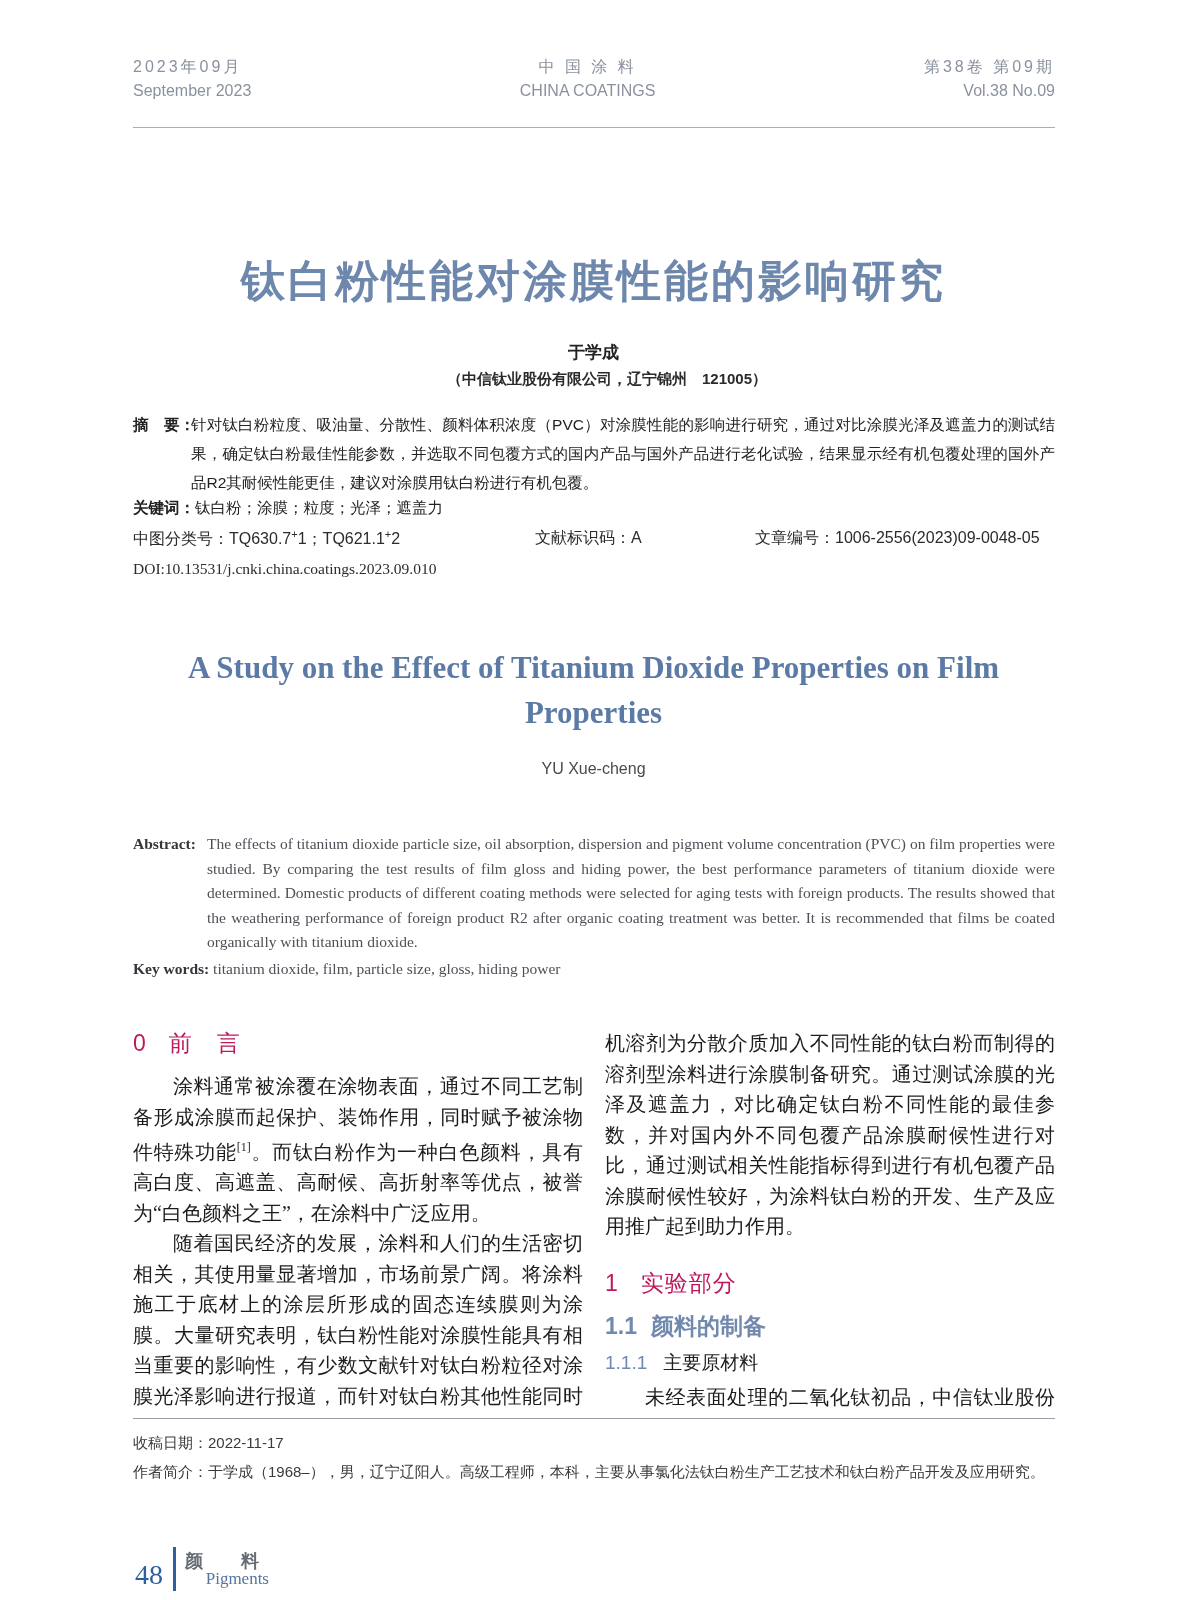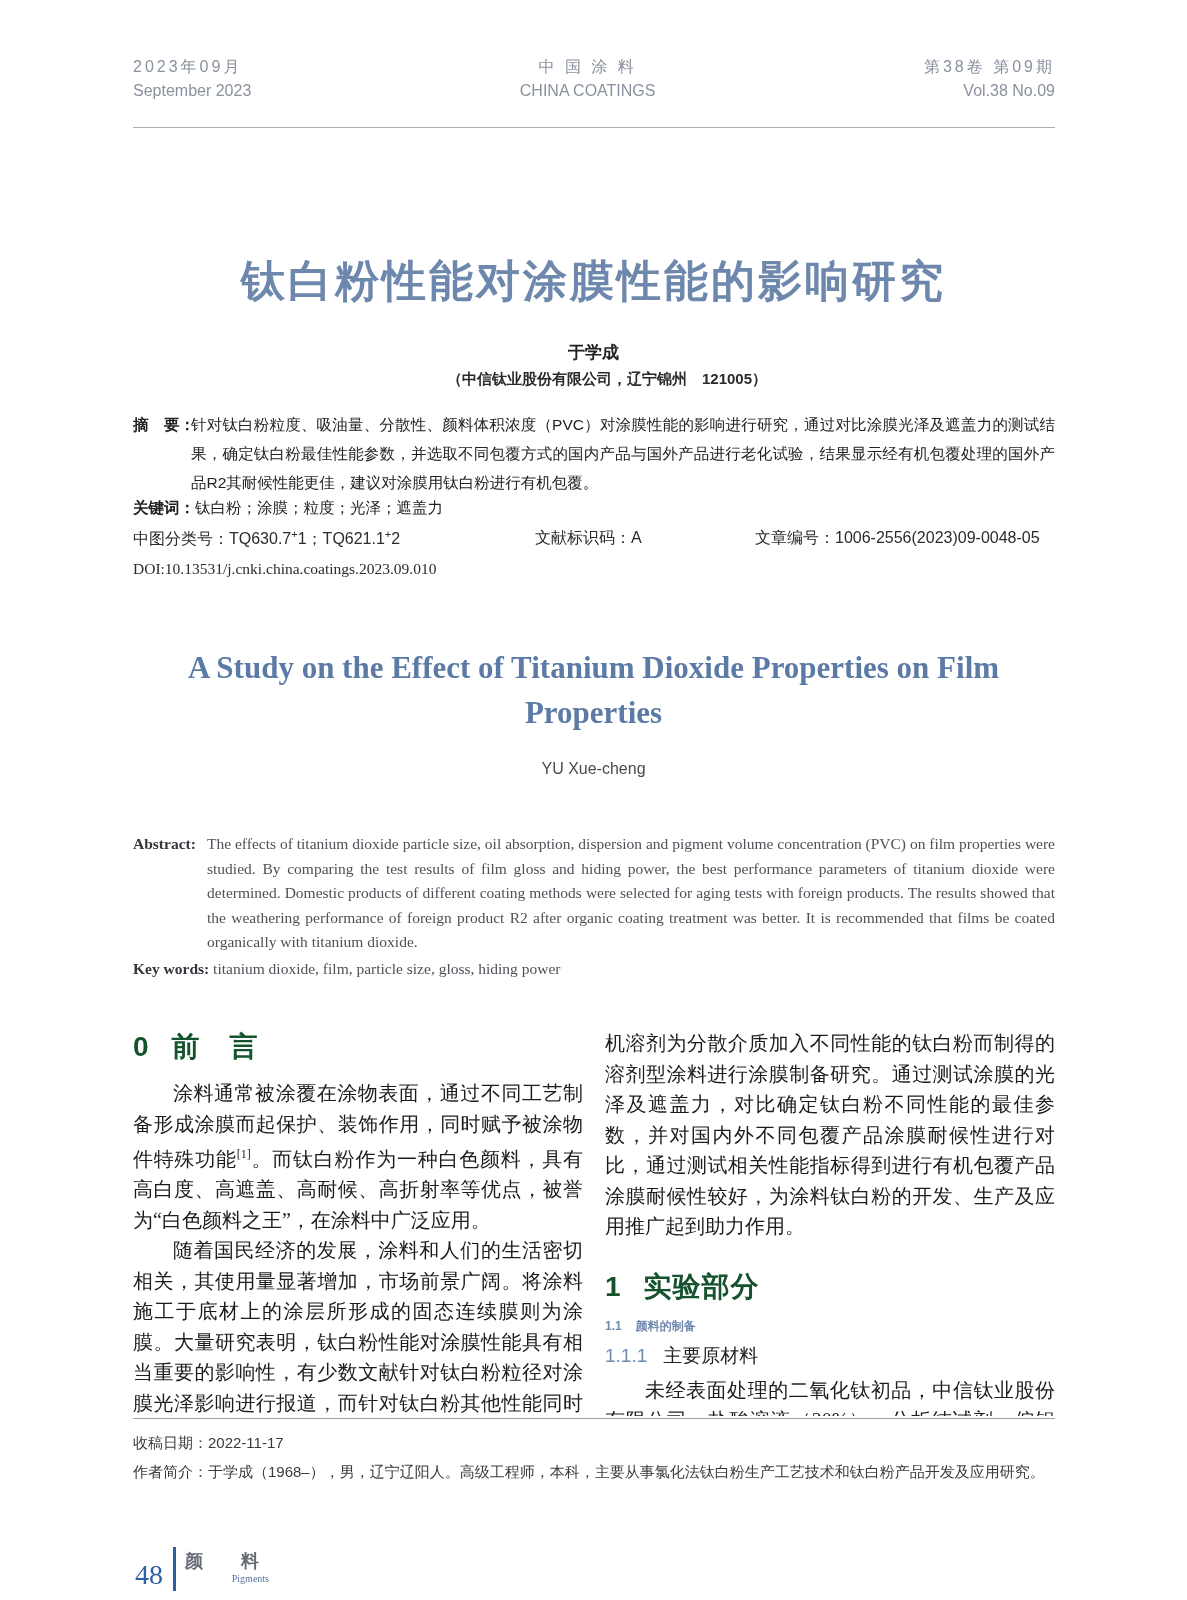--- a/index.html
+++ b/index.html
@@ -100,25 +100,25 @@
     font-family:"Liberation Serif","DejaVu Serif",serif;
     font-size:15.5px; color:#4d5157;
   }
   .en-keywords b { color:#33373c; }
 
   
   .body-cols { position:absolute; left:133px; top:1028px; width:922px; height:388px; overflow:hidden; }
   .col-left  { position:absolute; left:0;   top:0; width:450px; }
   .col-right { position:absolute; left:472px; top:0; width:450px; }
   .h-sec {
-    color:#14532d; font-weight:bold; font-size:28px;
+    color:#be185d; font-weight:normal; font-size:23px;
     margin-bottom:12px; letter-spacing:1px;
   }
   .h-sec .num { margin-right:22px; }
-  .h-sub { color:#7289ae; font-weight:bold; font-size:12px; margin:10px 0 8px 0; }
+  .h-sub { color:#7289ae; font-weight:bold; font-size:23px; margin:10px 0 8px 0; }
   .h-sub .num { margin-right:14px; }
   .h-sub3 { font-size:19px; color:#1f1f1f; margin:8px 0 6px 0; }
   .h-sub3 .num { color:#7289ae; margin-right:16px; }
   .body-cols p {
     font-family:"Liberation Serif","DejaVu Serif",serif;
     font-size:20px; line-height:30.5px; text-align:justify; color:#1c1c1c;
   }
   .body-cols p.ind { text-indent:2em; }
   .body-cols sup { font-size:12px; }
 
@@ -134,21 +134,21 @@
   .pfooter { position:absolute; left:135px; top:1547px; display:flex; align-items:center; }
   .pfooter .pno {
     font-family:"Liberation Serif","DejaVu Serif",serif;
     font-size:28px; color:#2e5f9e; margin-right:10px; align-self:flex-end;
   }
   .pfooter .vbar { width:3px; height:44px; background:#2e5f9e; margin-right:9px; }
   .pfooter .stack { display:flex; flex-direction:column;text-align:right; }
   .pfooter .col-cn { font-size:18px; font-weight:bold; color:#666c75; letter-spacing:10px; line-height:20px; }
   .pfooter .col-en {
     font-family:"Liberation Serif","DejaVu Serif",serif;
-    font-size:10px; color:#55749f; line-height:16px;
+    font-size:17px; color:#55749f; line-height:16px;
   }
 </style>
 </head>
 <body>
 
 <div class="page">
 
   <div class="jheader">
     <div class="col">
       <span class="cn">2023年09月</span>

